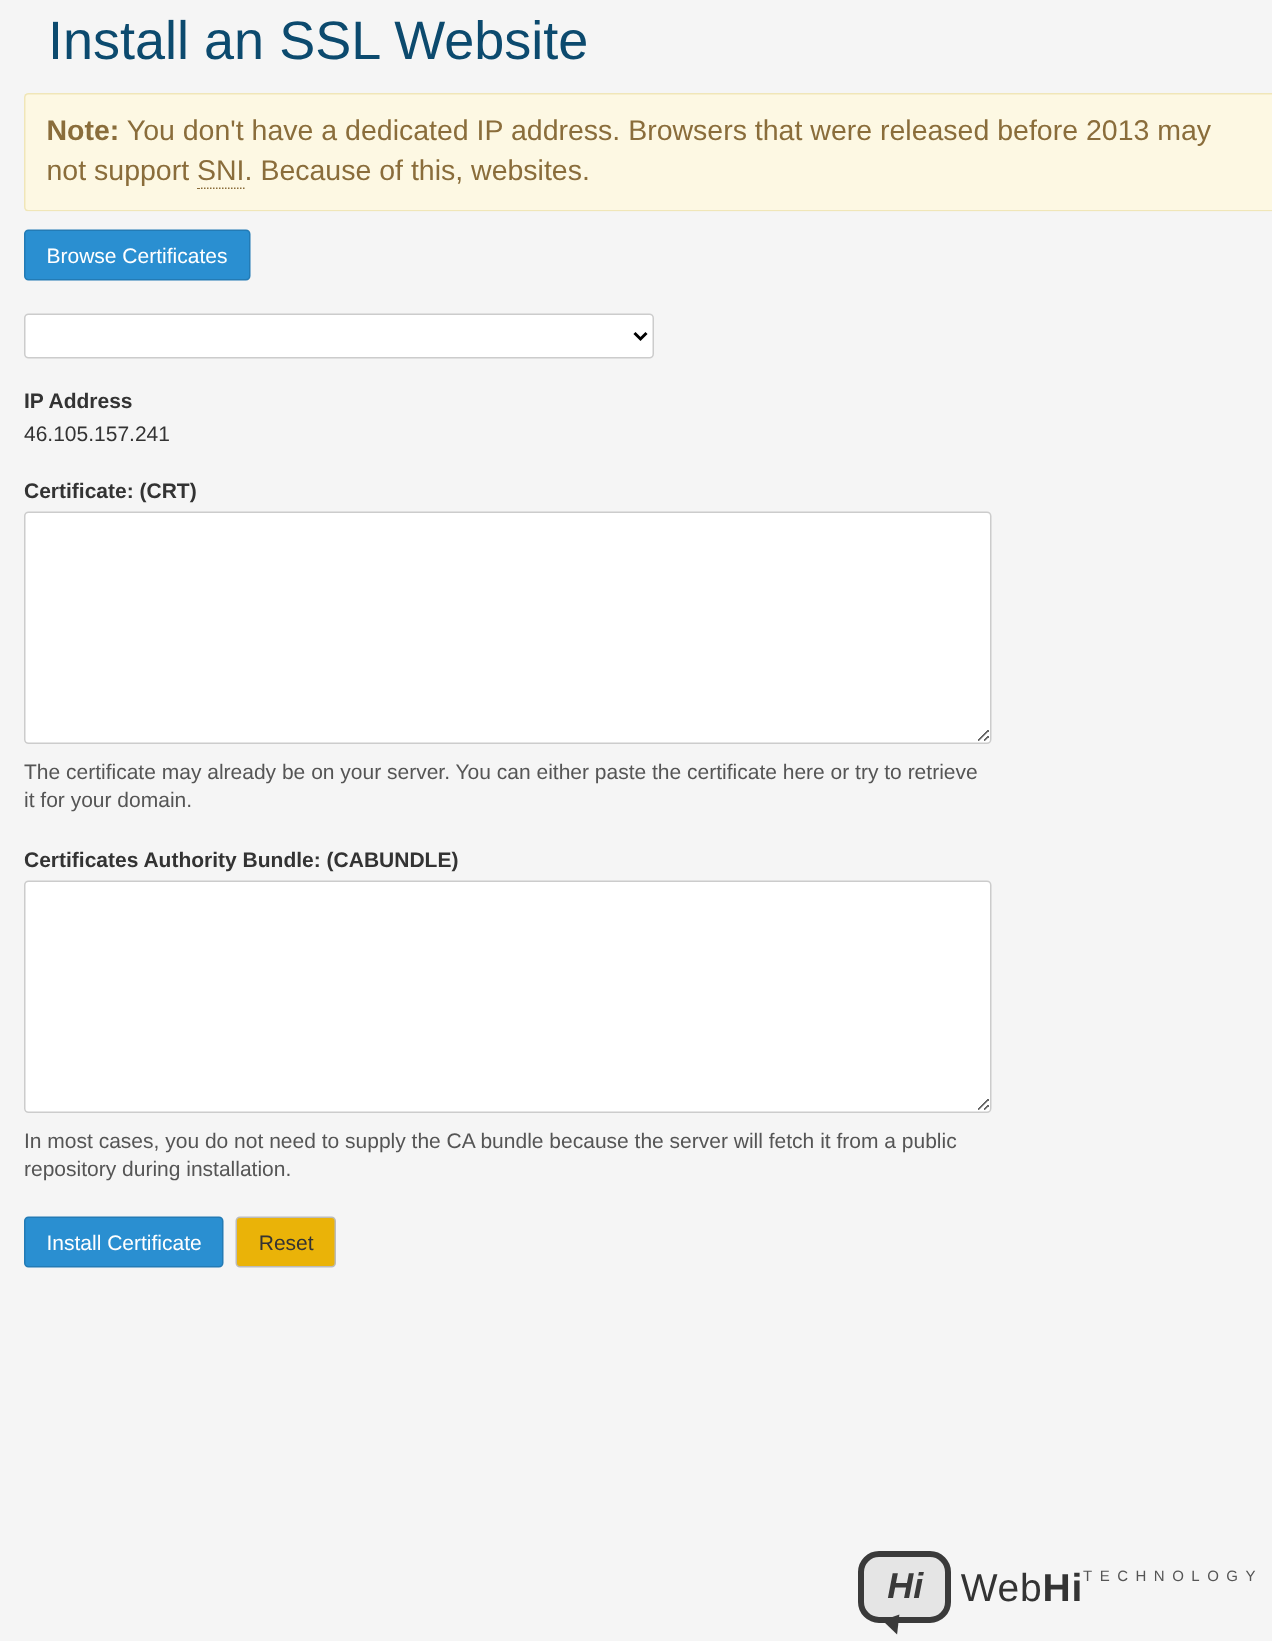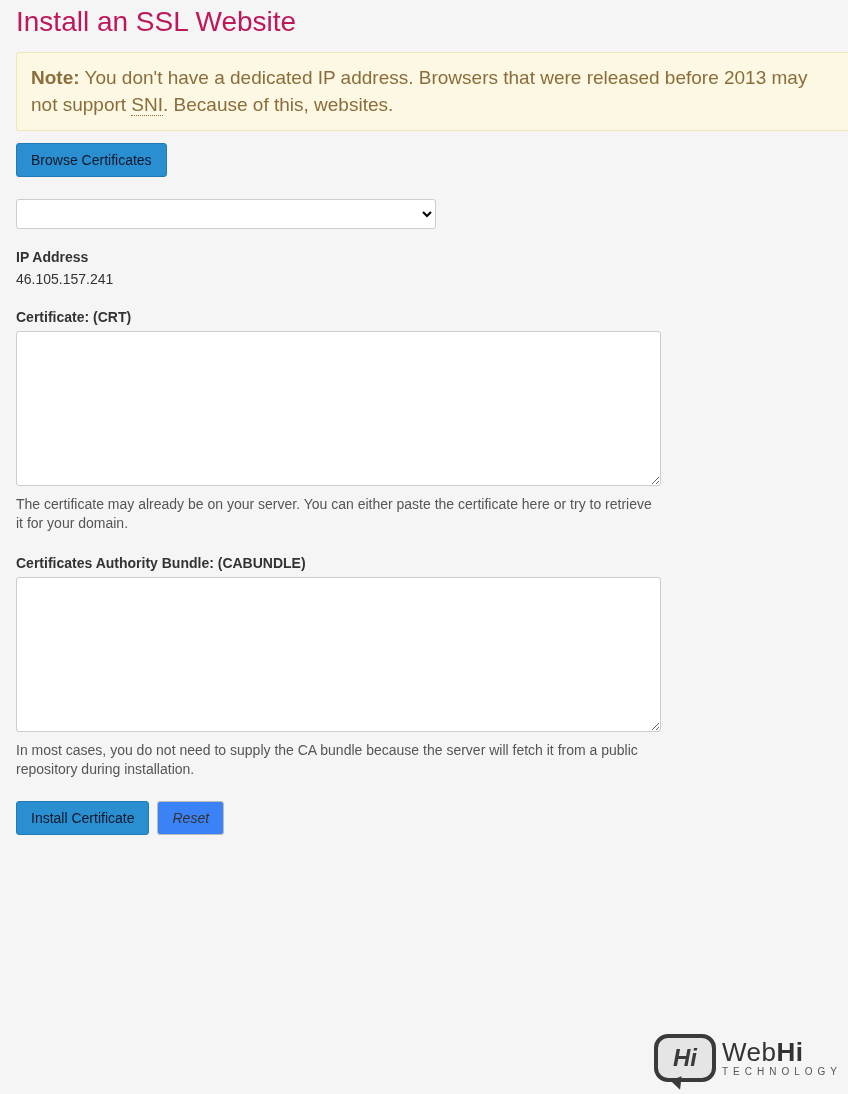--- a/index.html
+++ b/index.html
@@ -10,24 +10,25 @@
     background: #f5f5f5;
     width: 848px;
     height: 1094px;
     overflow: hidden;
     position: relative;
   }
   .page {
     padding: 6px 16px 16px 16px;
   }
   h1.page-title {
-    font-size: 28px;
+    font-size: 36px;
     font-weight: 400;
-    color: #be185d;
+    color: #0c4a6e;
     margin-bottom: 14px;
+    margin-left: 16px;
   }
   .note-box {
     background: #fdf8e3;
     border: 1px solid #f0e6b8;
     border-left: 1px solid #f0e6b8;
     border-radius: 3px 0 0 3px;
     padding: 12px 14px;
     margin-bottom: 12px;
     color: #8a6d3b;
     font-size: 19px;
@@ -40,28 +41,27 @@
   .btn {
     display: inline-block;
     border-radius: 3px;
     font-size: 14px;
     padding: 8px 14px;
     cursor: pointer;
     border: 1px solid transparent;
   }
   .btn-primary {
     background: #2a8fd1;
-    color: #0f172a;
+    color: #ffffff;
     border-color: #237bb5;
   }
   .btn-default {
-    background: #3b82f6;
+    background: #eab308;
     border-color: #bbb;
     color: #333;
-    font-style: italic;
   }
   .browse-row { margin-bottom: 22px; }
   .field-block { margin-bottom: 22px; }
   .field-label {
     font-weight: 700;
     color: #333;
     margin-bottom: 6px;
     font-size: 14px;
   }
   .field-static {
@@ -133,21 +133,21 @@
     border-top: 12px solid #3a3a3a;
     transform: rotate(-20deg);
   }
   .logo-hi {
     font-family: cursive, "Comic Sans MS", sans-serif;
     font-size: 24px;
     font-style: italic;
     font-weight: 700;
     color: #3a3a3a;
   }
-  .logo-text { display: flex; flex-direction: column; line-height: 1; }
+  .logo-text { display: flex; flex-direction: row; line-height: 1; }
   .logo-web {
     font-size: 26px;
     font-weight: 300;
     color: #333;
     letter-spacing: 0.5px;
   }
   .logo-web b { font-weight: 600; }
   .logo-tech {
     font-size: 10px;
     letter-spacing: 5px;

